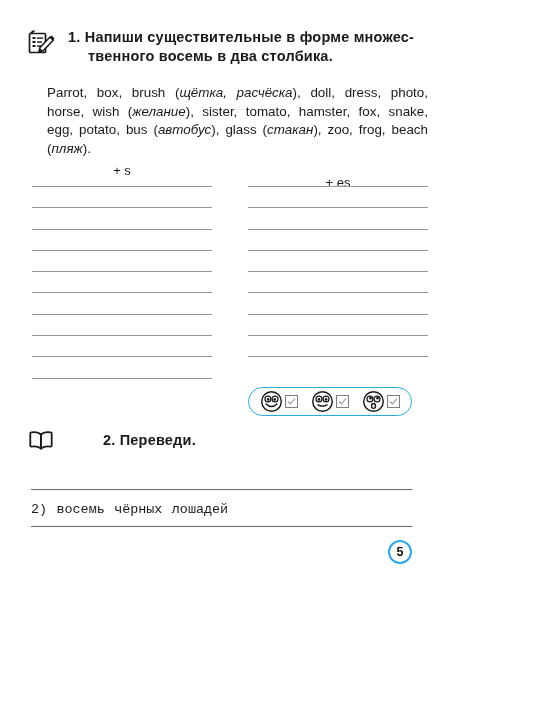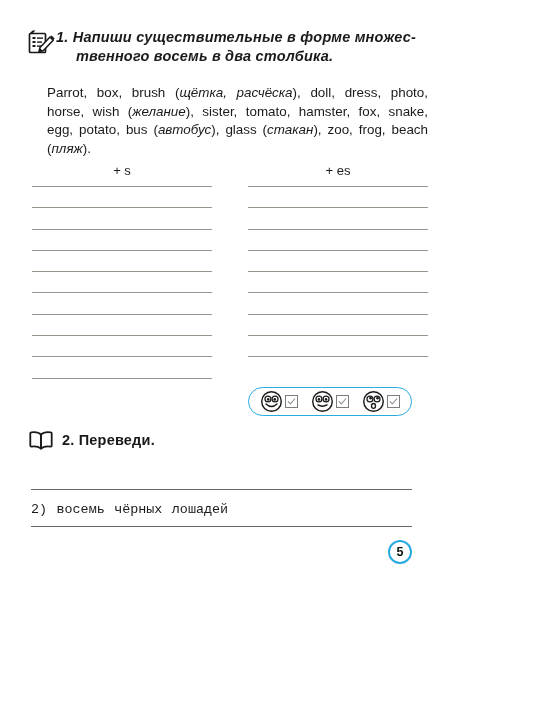--- a/index.html
+++ b/index.html
@@ -35,23 +35,22 @@
     width: 30px;
     height: 28px;
     flex: 0 0 30px;
     margin-top: 1px;
   }
   .ex1-title {
     font-size: 14.5px;
     font-weight: bold;
     line-height: 19px;
     letter-spacing: 0.2px;
-    margin-left: 0;
+    margin-left: 12px;
     width: 390px;
-    font-style: italic;
   }
   .ex1-title .ln {
     display: block;
     white-space: pre;
   }
   .ex1-title .ln2 { margin-left: 20px; }
 
   
   .wordlist {
     position: absolute;
@@ -67,21 +66,21 @@
 
   
   .col-head {
     position: absolute;
     top: 163px;
     font-size: 13px;
     font-weight: 500;
     text-align: center;
   }
   .col-head.left  { left: 32px;  width: 180px; }
-  .col-head.right { left: 248px; width: 180px; }
+  .col-head.right { left: 248px; width: 180px; margin-top: 12px; }
 
   
   .lines { position: absolute; }
   .lines.left  { left: 32px;  top: 186px; width: 180px; }
   .lines.right { left: 248px; top: 186px; width: 180px; }
   .rule {
     height: 0;
     border-top: 1.6px solid #9a958e;
     margin-bottom: 20.3px;
   }
@@ -116,20 +115,21 @@
   }
   .chk svg { display: block; width: 100%; height: 100%; }
 
   
   .ex2-head {
     position: absolute;
     left: 28px;
     top: 430px;
     display: flex;
     align-items: center;
+    gap: 41px;
   }
   .icon-book { width: 26px; height: 20px; flex: 0 0 26px; }
   .ex2-title {
     font-size: 14.5px;
     font-weight: bold;
     letter-spacing: 0.2px;
     margin-left: 8px;
   }
 
   

